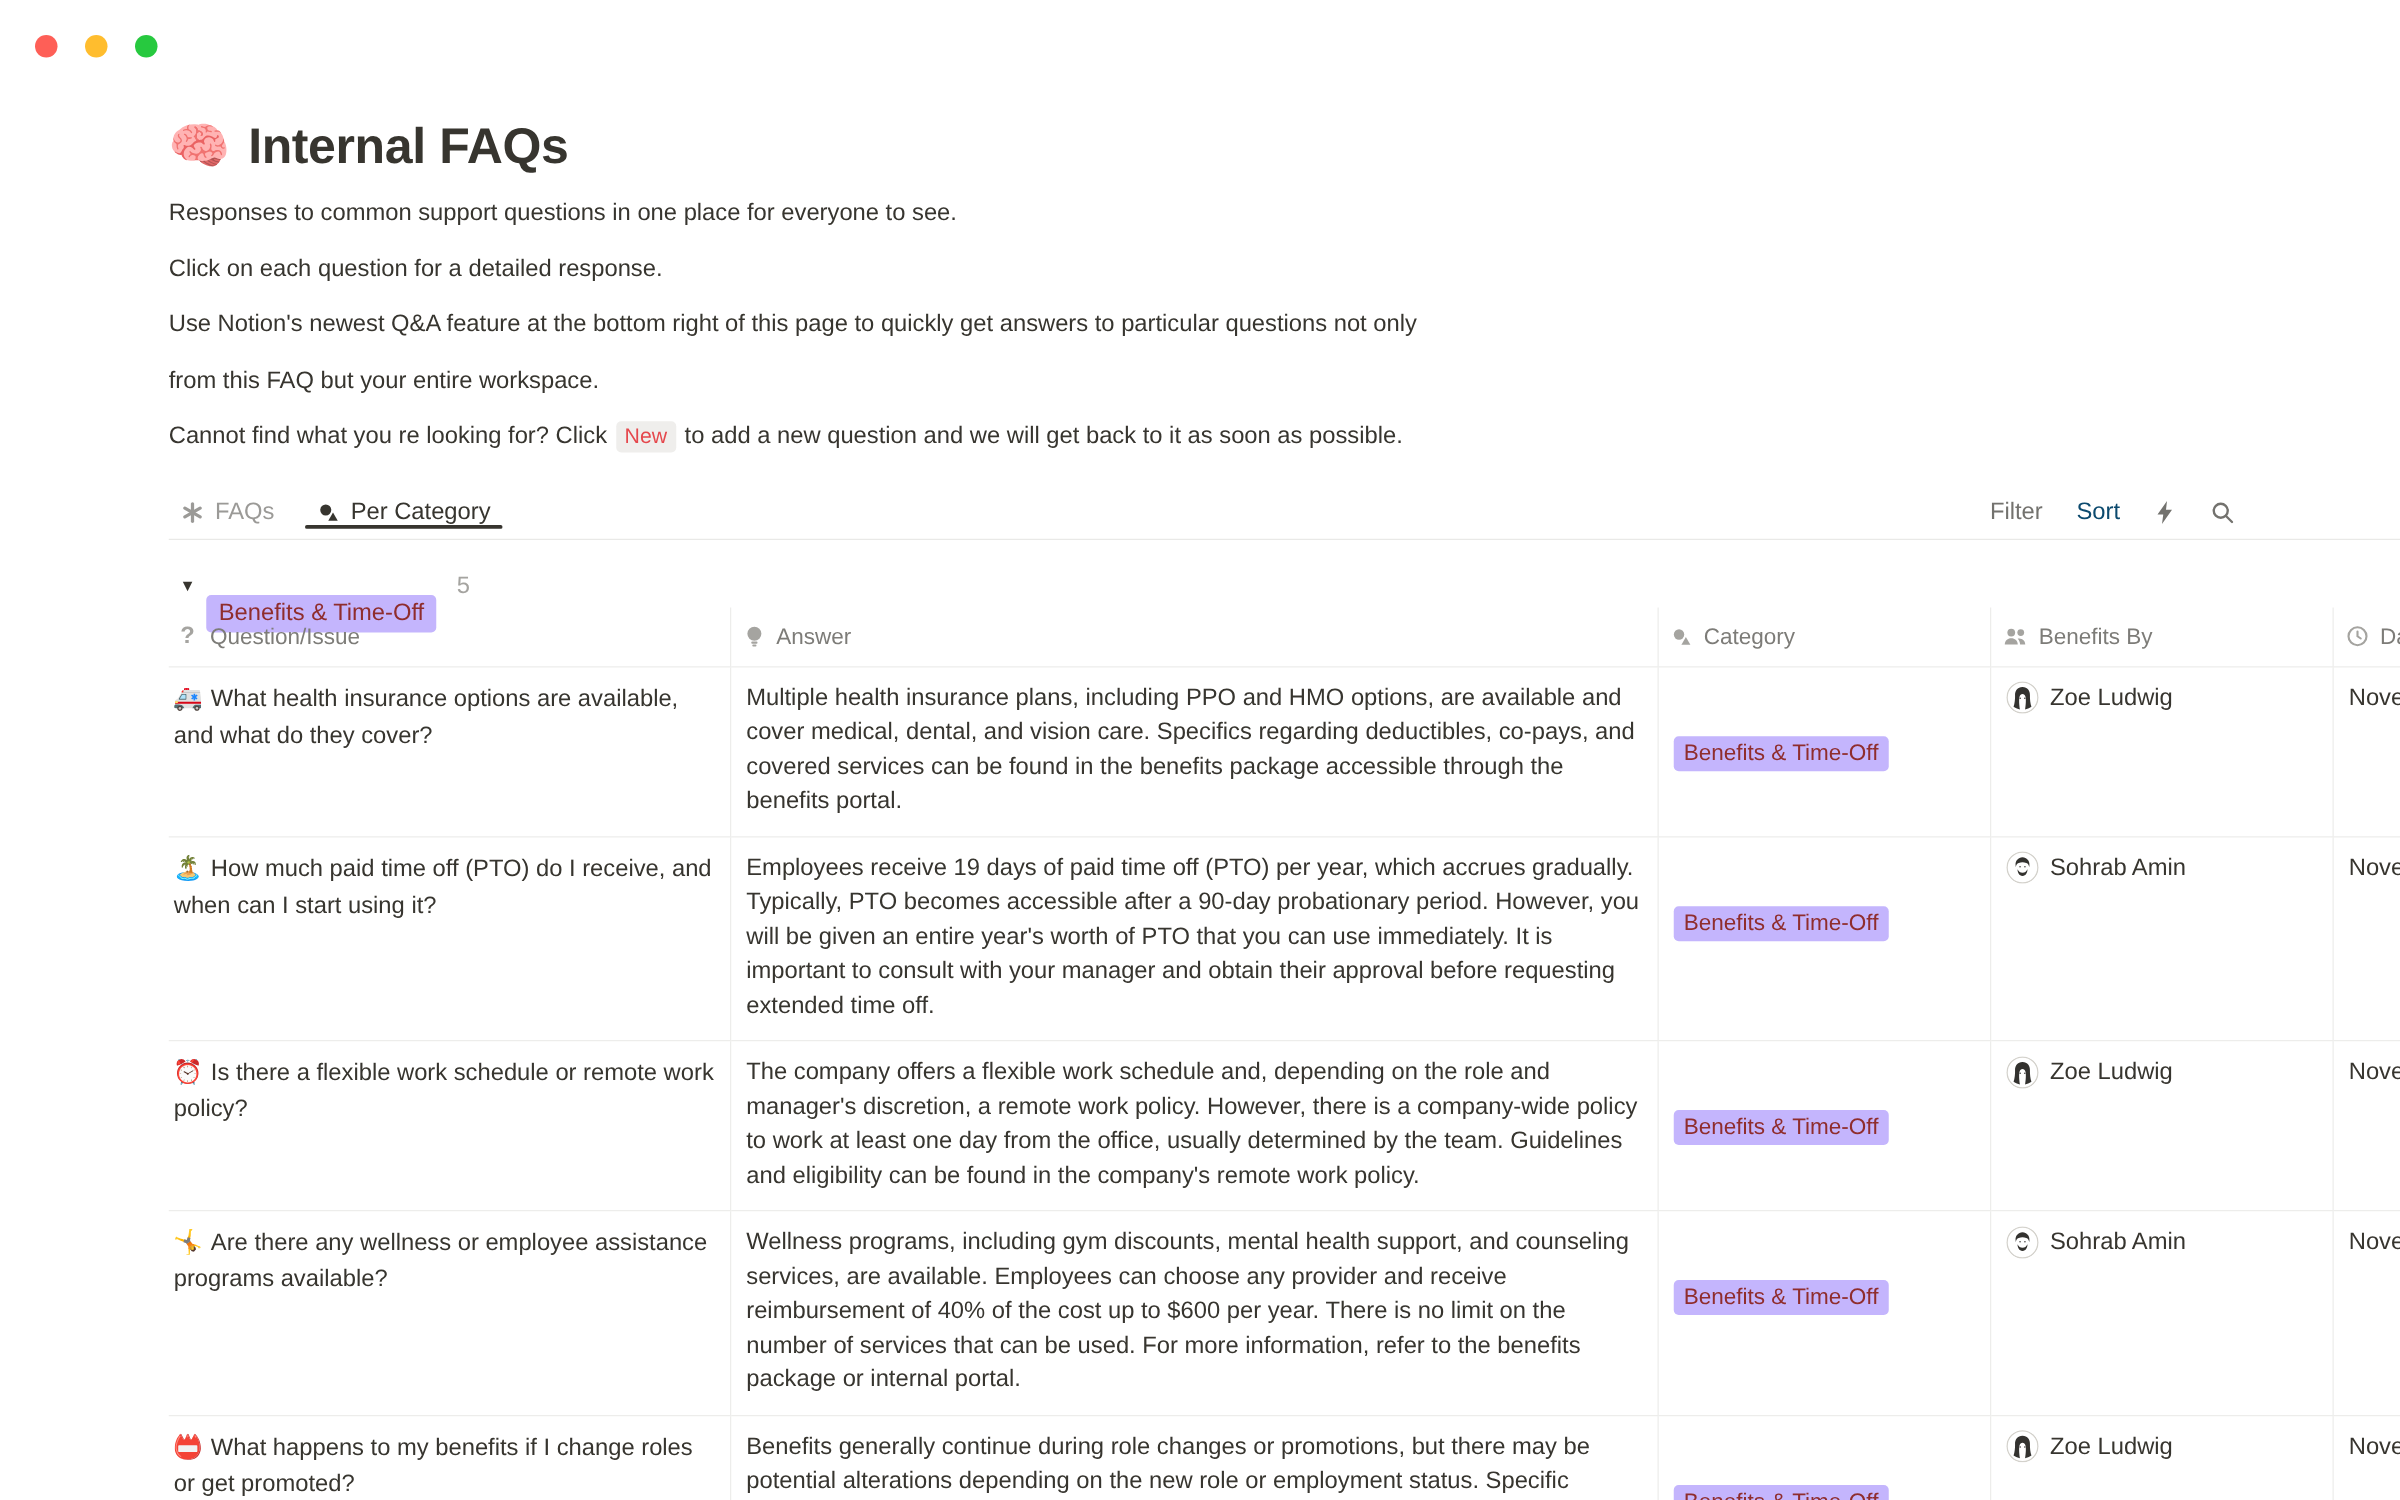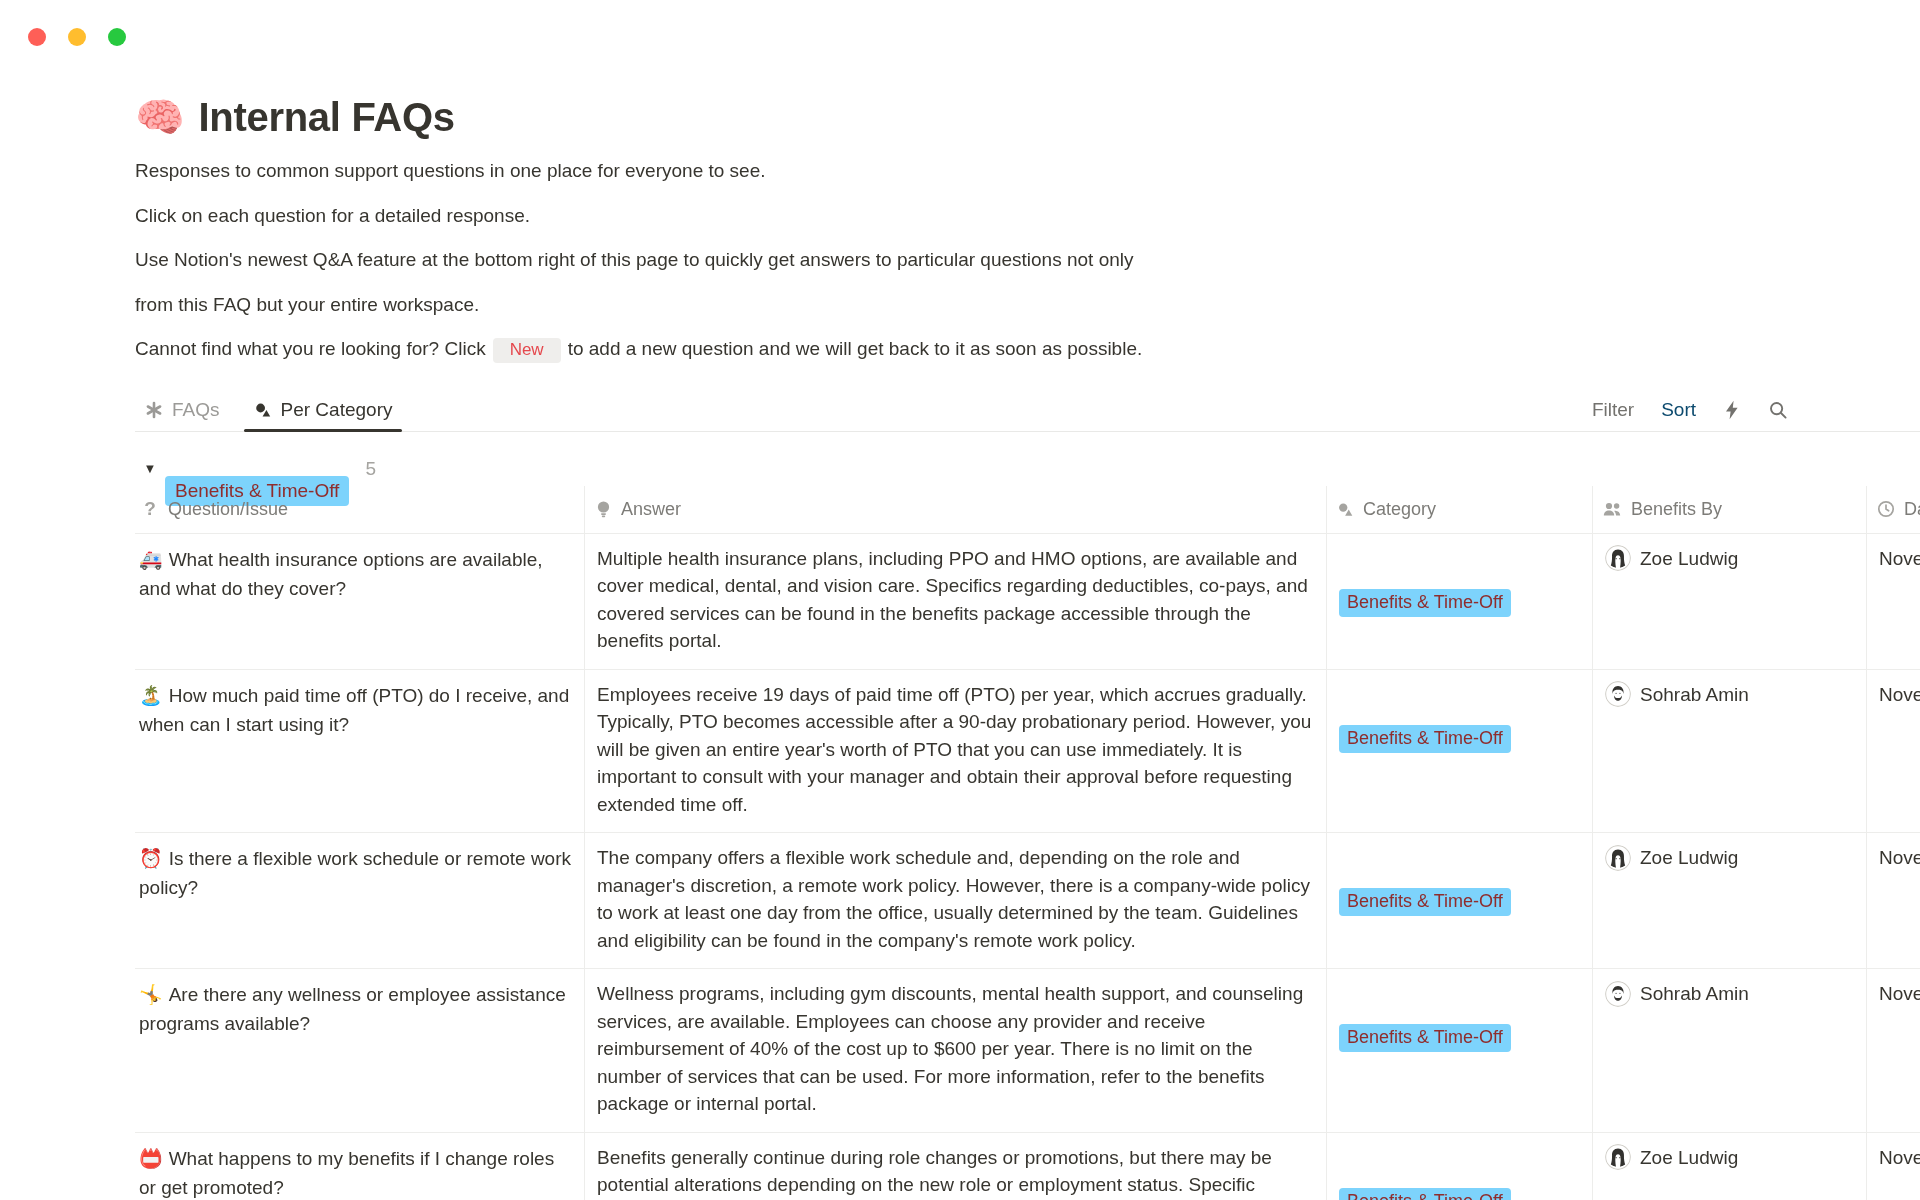--- a/index.html
+++ b/index.html
@@ -13,40 +13,40 @@
 
   .content { margin-left:135px; }
 
   .page-title { margin-top:93px; display:flex; align-items:center; gap:14px;
     font-size:40px; font-weight:700; letter-spacing:-0.3px; line-height:48px; }
   .page-emoji { font-size:40px; line-height:48px; }
 
   .intro { margin-top:13px; font-size:19px; line-height:28.5px; color:#37352F; }
   .intro-line { white-space:pre-wrap;margin-top:16px; }
   .new-badge { display:inline-block; background:#EFEEEC; color:#E5484D; border-radius:4px;
-    padding:1px 17px 2px; font-size:17px; margin:0 7px; line-height:22px; }
+    padding:1px 7px 2px; font-size:17px; margin:0 7px; line-height:22px; }
 
   
   .tabs-bar { margin-top:26px; height:42px; display:flex; align-items:stretch;
     justify-content:space-between; border-bottom:1px solid #E9E9E7; padding-right:132px; }
-  .tabs { display:flex; gap:14px; }
+  .tabs { display:flex; gap:14px;align-items:center; }
   .tab { display:flex; align-items:center; gap:9px; font-size:19px; padding:0 10px;
     position:relative; cursor:pointer; }
   .tab.inactive { color:#9B9A97; }
   .tab.active { color:#37352F; font-weight:500; }
   .tab.active::after { content:""; position:absolute; left:0; right:0; bottom:-1.5px;
     height:3px; background:#37352F; border-radius:2px; }
   .toolbar { display:flex; align-items:center; gap:27px; font-size:19px; color:#73726E; }
   .toolbar .sort { color:#0c4a6e; }
   .icon { display:inline-flex; align-items:center; justify-content:center; }
 
   
   .group-row { margin-top:20px; height:34px; display:flex; align-items:center; }
   .toggle { width:30px; font-size:13px; color:#37352F; display:flex; justify-content:center; cursor:pointer; }
-  .badge { display:inline-block; background:#7dd3fc; color:#8F2D2D; border-radius:4px;
+  .badge { display:inline-block; background:#c4b5fd; color:#8F2D2D; border-radius:4px;
     padding:3px 10px 4px; font-size:19px; font-weight:500; line-height:23px;margin-top:44px; }
   .group-count { color:#A5A4A0; font-size:19px; margin-left:16px; }
 
   
   .grid { display:grid; grid-template-columns:450px 742px 266px 274px minmax(40px,1fr); }
   .hcell { display:flex; align-items:center; gap:9px; height:48px; color:#7D7C78;
     font-size:18px; padding-left:10px; border-bottom:1px solid #EDEDEB;
     border-right:1px solid #EDEDEB; overflow:hidden; white-space:nowrap; }
   .hcell.first { padding-left:6px; }
   .hcell.last { border-right:none; }

